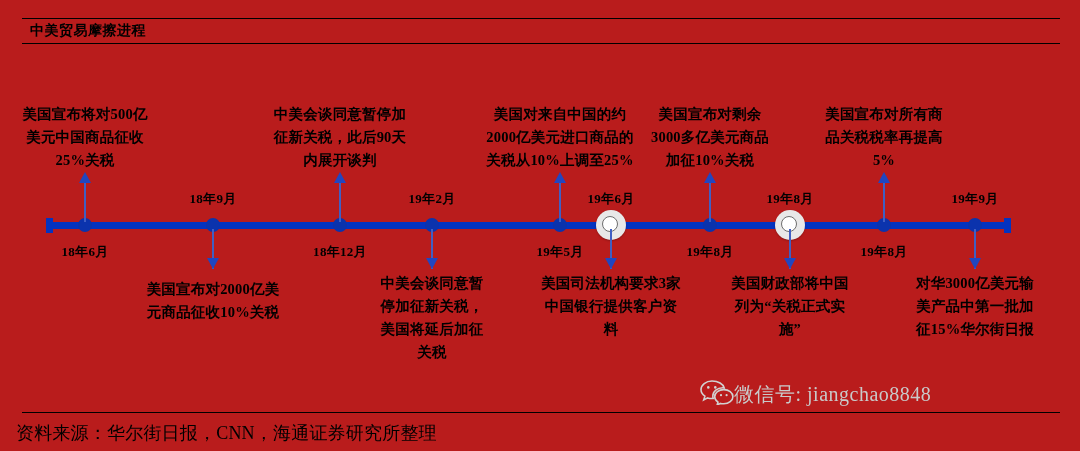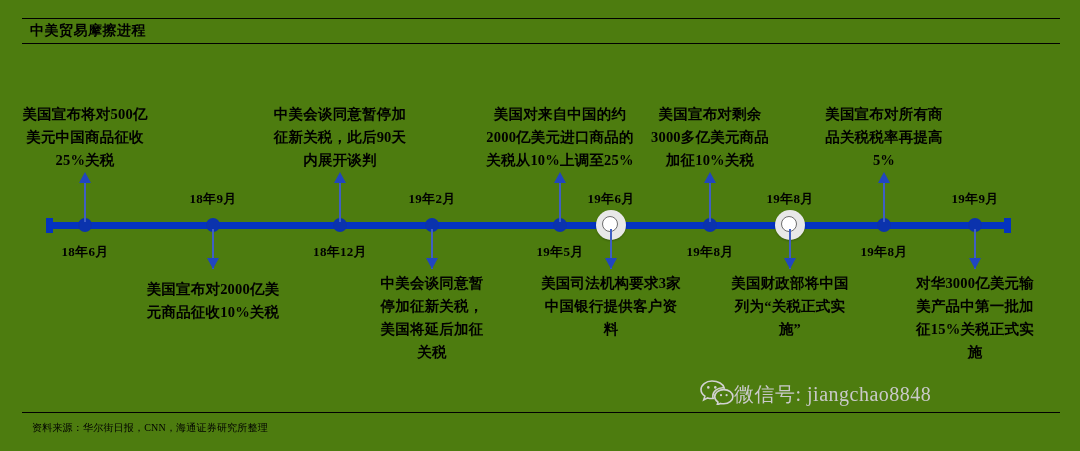--- a/index.html
+++ b/index.html
@@ -10,21 +10,21 @@
   }
   body {
     font-family: "Liberation Serif", "DejaVu Serif", serif;
     color: #000000;
   }
   #page {
     position: relative;
     width: 1080px;
     height: 451px;
     overflow: hidden;
-    background: #4d7c0f;
+    background: #b91c1c;
   }
 
   
   .rule {
     position: absolute;
     left: 22px;
     width: 1038px;
     height: 1px;
     background: #000000;
   }
@@ -143,23 +143,23 @@
     font-weight: bold;
     line-height: 23px;
     text-align: center;
     transform: translateX(-50%);
     letter-spacing: 0.2px;
   }
 
   
   #source-note {
     position: absolute;
-    left: 32px;
+    left: 16px;
     top: 421px;
-    font-size: 10px;
+    font-size: 18px;
     letter-spacing: 0.2px;
     white-space: nowrap;
     text-align: right;
   }
 
   #watermark {
     position: absolute;
     left: 700px;
     top: 379px;
     display: flex;
@@ -266,21 +266,21 @@
         <div class="date below">19年8月</div>
         <div class="desc" style="width: 130px; bottom: 279px; top: auto;">美国宣布对所有商品关税税率再提高5%</div>
       </div>
       <div class="event" style="left: 975px;">
         <div class="node">
           <div class="dot"></div>
         </div>
         <div class="stem" style="top: 229px; height: 40px;"></div>
         <div class="arrow down" style="top: 258px;"></div>
         <div class="date above">19年9月</div>
-        <div class="desc" style="width: 130px; top: 272px;">对华3000亿美元输美产品中第一批加征15%关税正式实施</div>
+        <div class="desc" style="width: 130px; top: 272px;">对华3000亿美元输美产品中第一批加征15%华尔街日报</div>
       </div>
     </div>
 
   <div class="rule rule-bottom"></div>
 
   <div id="source-note">资料来源：华尔街日报，CNN，海通证券研究所整理</div>
 
   <div id="watermark">
     <span class="wechat-glyph">
       <svg width="34" height="26" viewBox="0 0 34 26" aria-hidden="true">

